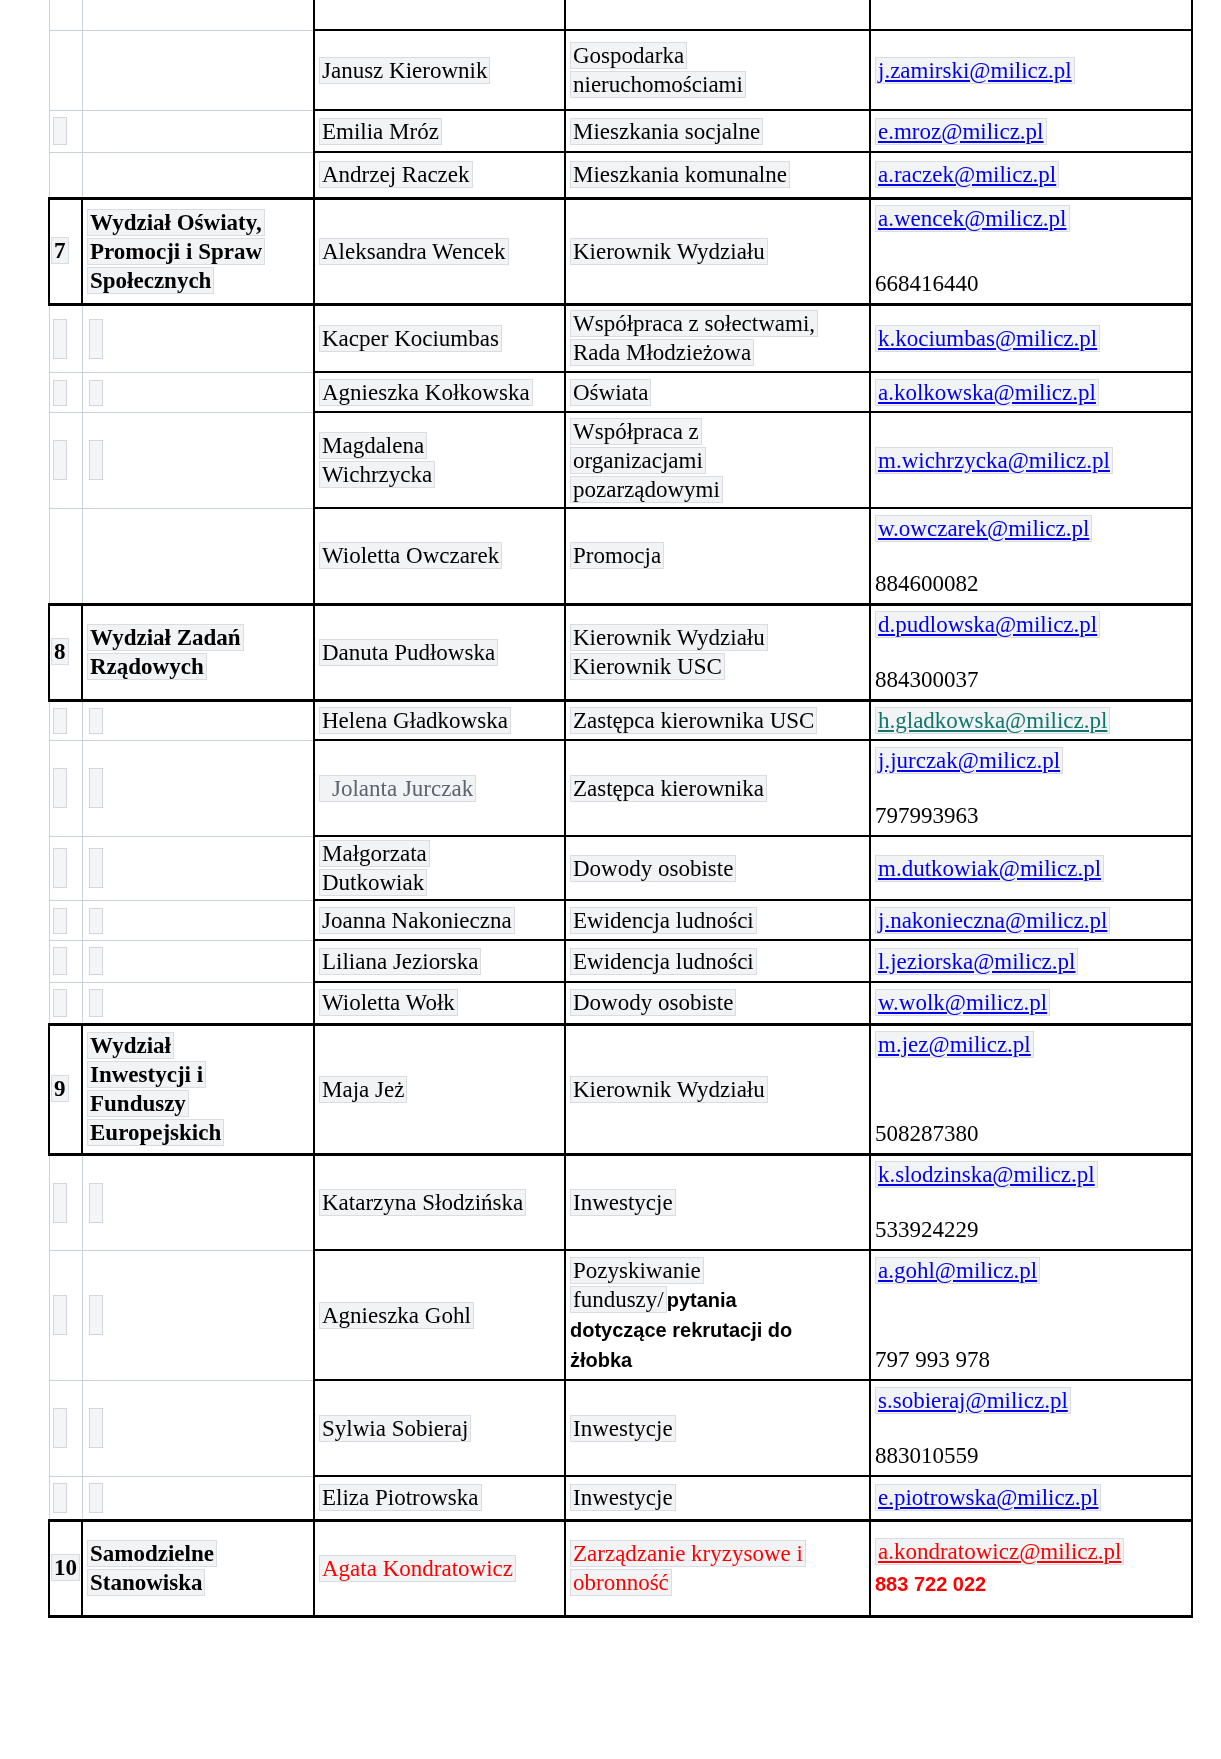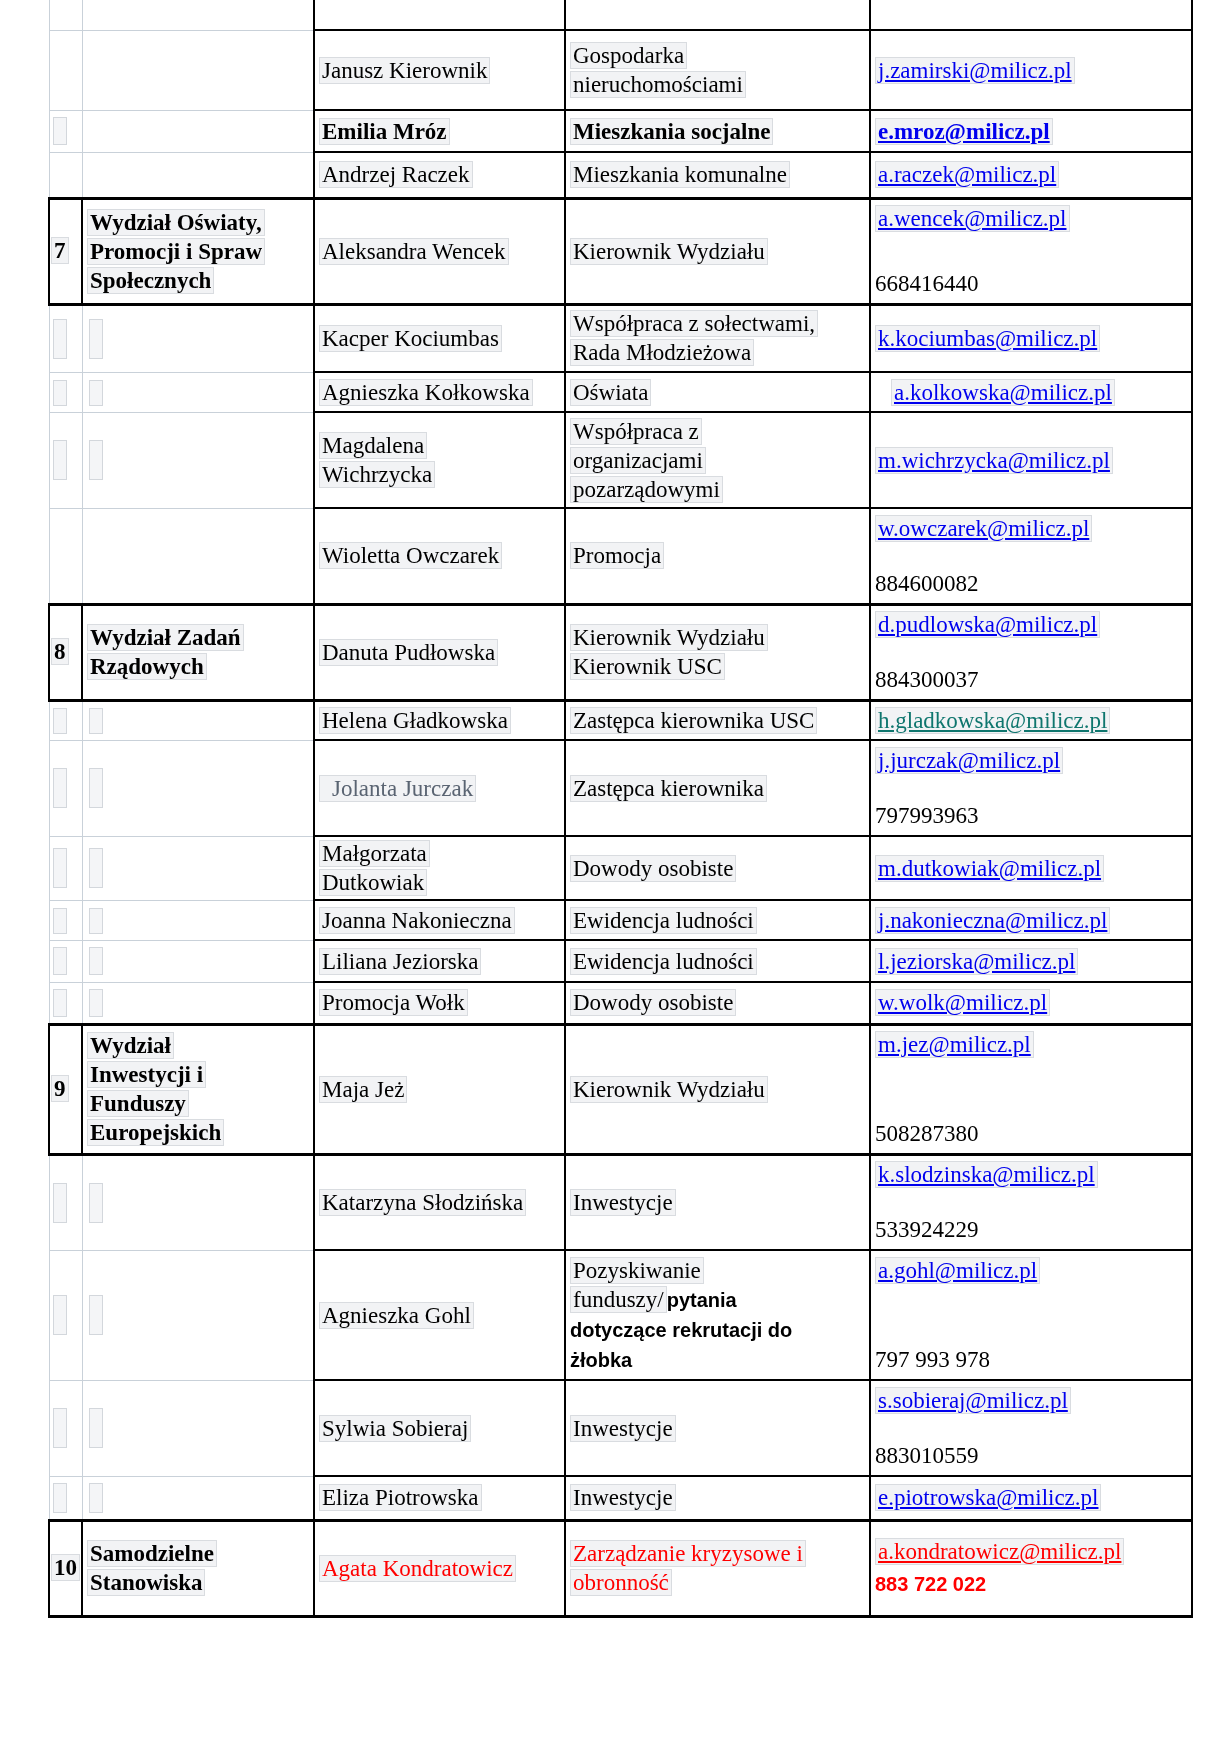--- a/index.html
+++ b/index.html
@@ -56,21 +56,21 @@
         <td>
           <div class="line"><span class="fld">Gospodarka</span></div>
           <div class="line"><span class="fld">nieruchomościami</span></div>
         </td>
         <td>
           <div class="cwrap center" style="height: 68px;">
             <div class="line"><a class="fld em" href="#" style="color: rgb(0, 0, 238);">j.zamirski@milicz.pl</a></div>
           </div>
         </td>
       </tr>
-      <tr class="person" style="height: 42px; font-weight: bold;">
+      <tr class="person" style="height: 42px;">
         <td class="ghost numcell"><span class="ph" style="height: 26px;"></span></td>
         <td class="ghost"></td>
         <td>
           <div class="line"><span class="fld">Emilia Mróz</span></div>
         </td>
         <td>
           <div class="line"><span class="fld">Mieszkania socjalne</span></div>
         </td>
         <td>
           <div class="cwrap center" style="height: 30px;">
@@ -133,21 +133,21 @@
         <td class="ghost numcell"><span class="ph" style="height: 24px;"></span></td>
         <td class="ghost"><span class="ph" style="height: 24px;"></span></td>
         <td>
           <div class="line"><span class="fld">Agnieszka Kołkowska</span></div>
         </td>
         <td>
           <div class="line"><span class="fld">Oświata</span></div>
         </td>
         <td>
           <div class="cwrap center" style="height: 28px;">
-            <div class="line"><a class="fld em" href="#" style="color: rgb(0, 0, 238); margin-left: 16px;">a.kolkowska@milicz.pl</a></div>
+            <div class="line"><a class="fld em" href="#" style="color: rgb(0, 0, 238);">a.kolkowska@milicz.pl</a></div>
           </div>
         </td>
       </tr>
       <tr class="person" style="height: 96px;">
         <td class="ghost numcell"><span class="ph" style="height: 38px;"></span></td>
         <td class="ghost"><span class="ph" style="height: 38px;"></span></td>
         <td>
           <div class="line"><span class="fld">Magdalena</span></div>
           <div class="line"><span class="fld">Wichrzycka</span></div>
         </td>
@@ -272,21 +272,21 @@
         <td>
           <div class="cwrap center" style="height: 30px;">
             <div class="line"><a class="fld em" href="#" style="color: rgb(0, 0, 238);">l.jeziorska@milicz.pl</a></div>
           </div>
         </td>
       </tr>
       <tr class="person" style="height: 42px;">
         <td class="ghost numcell"><span class="ph" style="height: 26px;"></span></td>
         <td class="ghost"><span class="ph" style="height: 26px;"></span></td>
         <td>
-          <div class="line"><span class="fld">Promocja Wołk</span></div>
+          <div class="line"><span class="fld">Wioletta Wołk</span></div>
         </td>
         <td>
           <div class="line"><span class="fld">Dowody osobiste</span></div>
         </td>
         <td>
           <div class="cwrap center" style="height: 30px;">
             <div class="line"><a class="fld em" href="#" style="color: rgb(0, 0, 238);">w.wolk@milicz.pl</a></div>
           </div>
         </td>
       </tr>

